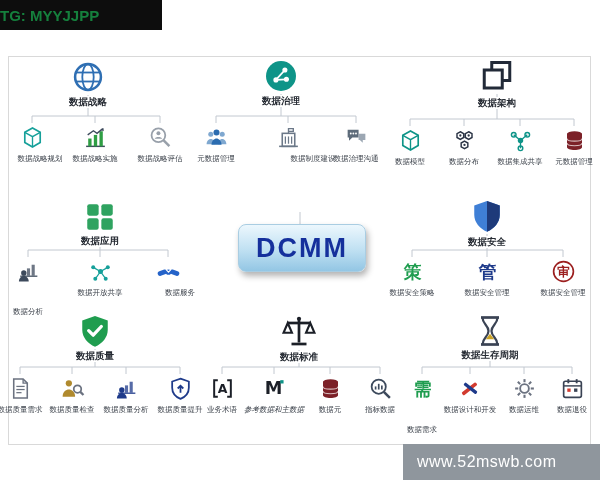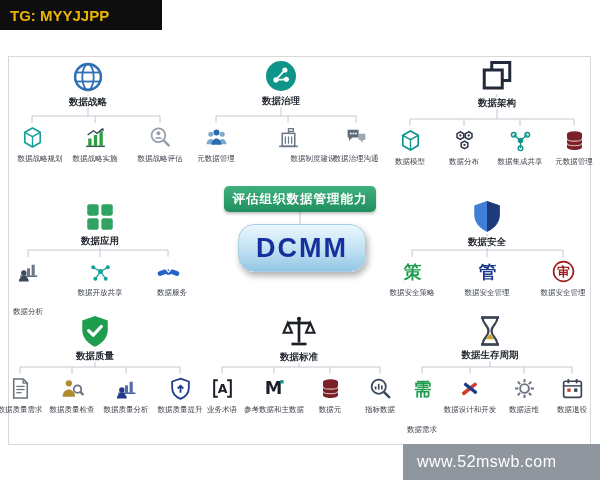--- a/index.html
+++ b/index.html
@@ -1,35 +1,35 @@
 <!DOCTYPE html>
 <html><head>
 <meta charset="utf-8">
 <style>
   html,body{margin:0;padding:0;background:#fff;}
   .stage{position:relative;width:600px;height:480px;background:#fff;overflow:hidden;
          font-family:"Liberation Sans","DejaVu Sans",sans-serif;}
   .frame{position:absolute;left:8px;top:56px;width:583px;height:389px;border:1px solid #d9d9d9;box-sizing:border-box;}
-  .tg-badge{position:absolute;left:0;top:0;width:162px;height:30px;background:#0d0d0d;color:#eab308;
-            font-size:15px;font-weight:bold;display:flex;align-items:center;padding-left:10px;box-sizing:border-box;z-index:30;}
+  .tg-badge{position:absolute;left:0;top:0;width:162px;height:30px;background:#0d0d0d;color:#15803d;
+            font-size:15px;font-weight:bold;display:flex;align-items:center;padding-left:0;box-sizing:border-box;z-index:30;}
   .site-badge{position:absolute;left:403px;top:444px;right:0;bottom:0;background:#8f969d;color:#fff;
             font-size:16px;display:flex;align-items:center;padding-left:14px;box-sizing:border-box;letter-spacing:.5px;z-index:30;}
   .connectors{position:absolute;left:0;top:0;z-index:1;}
   .icon{position:absolute;z-index:3;}
   .glabel{position:absolute;transform:translateX(-50%);font-size:9.5px;font-weight:bold;color:#262b33;
           background:#fff;padding:0 3px;white-space:nowrap;line-height:12px;z-index:4;}
   .ilabel{position:absolute;transform:translateX(-50%);font-size:7.5px;color:#3c424b;white-space:nowrap;line-height:9px;z-index:4;}
   .center-title{position:absolute;left:224px;top:186px;width:152px;height:26px;
           background:linear-gradient(#3fb07c,#1f8f5f);color:#fff;font-size:12.5px;font-weight:bold;
           display:flex;align-items:center;justify-content:center;border-radius:5px;
           box-shadow:0 2px 3px rgba(0,0,0,.25);letter-spacing:1px;z-index:5;}
   .center-acronym{position:absolute;left:238px;top:224px;width:126px;height:46px;
           background:linear-gradient(180deg,#ecf7fd,#bfe0f2 55%,#93c6e4);border:1px solid #a9cde2;
           color:#15309c;font-size:27px;font-weight:bold;display:flex;align-items:center;justify-content:center;
-          border-radius:16px;box-shadow:2px 4px 6px rgba(0,0,0,.3);letter-spacing:2px;z-index:5;}
+          border-radius:8px;box-shadow:2px 4px 6px rgba(0,0,0,.3);letter-spacing:2px;z-index:5;}
   .watermark{position:absolute;left:481px;top:381px;display:flex;align-items:center;gap:3px;
           color:#8e9298;font-size:13px;font-weight:bold;background:rgba(255,255,255,.55);
           padding:1px 4px;border-radius:3px;z-index:20;}
 </style>
 </head>
 <body>
 
 <div class="stage">
   <div class="frame"></div>
   <svg class="connectors" id="connectors" width="600" height="480">
@@ -201,21 +201,21 @@
           <circle cx="7" cy="19" r="1.9" fill="#16a09a"></circle>
           <circle cx="17" cy="19" r="1.9" fill="#16a09a"></circle>
         </svg></div>
       <div class="ilabel" style="left: 100px; top: 288px;">数据开放共享</div>
       <div class="icon" style="left: 155.5px; top: 258.5px; width: 25px; height: 25px;"><svg viewBox="0 0 24 24" width="25" height="25" font-family="'DejaVu Sans',sans-serif">
           <rect x="1.5" y="10.8" width="9.5" height="4.6" rx="2.3" fill="#2563c9" transform="rotate(-18 6.2 13.1)"></rect>
           <rect x="13" y="10.8" width="9.5" height="4.6" rx="2.3" fill="#2563c9" transform="rotate(18 17.8 13.1)"></rect>
           <circle cx="12" cy="12.6" r="2.6" fill="#2563c9"></circle>
           <path d="M9.5 10l2.5 2.6L14.5 10" stroke="#fff" stroke-width="1" fill="none"></path>
         </svg></div>
-      <div class="ilabel" style="left: 160px; top: 288px; padding-left: 24px;">数据服务</div>
+      <div class="ilabel" style="left: 168px; top: 288px; padding-left: 24px;">数据服务</div>
       <div class="icon" style="left: 469px; top: 198px; width: 36px; height: 36px;"><svg viewBox="0 0 24 24" width="36" height="36" font-family="'DejaVu Sans',sans-serif">
           <path d="M12 2l8.5 3v6.2c0 5-3.6 9.3-8.5 11.3C7.1 20.5 3.5 16.2 3.5 11.2V5z" fill="#3f7fd6"></path>
           <path d="M12 2l8.5 3v6.2c0 5-3.6 9.3-8.5 11.3z" fill="#1e3a7a"></path>
         </svg></div>
       <div class="glabel" style="left: 487px; top: 236px;">数据安全</div>
       <div class="icon" style="left: 399.5px; top: 258.5px; width: 25px; height: 25px;"><svg viewBox="0 0 24 24" width="25" height="25" font-family="'DejaVu Sans',sans-serif">
           <text x="12" y="18" text-anchor="middle" font-size="17" font-weight="bold" fill="#1f9d4f">策</text>
         </svg></div>
       <div class="ilabel" style="left: 412px; top: 288px;">数据安全策略</div>
       <div class="icon" style="left: 474.5px; top: 258.5px; width: 25px; height: 25px;"><svg viewBox="0 0 24 24" width="25" height="25" font-family="'DejaVu Sans',sans-serif">
@@ -272,21 +272,21 @@
       <div class="glabel" style="left: 299px; top: 351px;">数据标准</div>
       <div class="icon" style="left: 209.5px; top: 375.5px; width: 25px; height: 25px;"><svg viewBox="0 0 24 24" width="25" height="25" font-family="'DejaVu Sans',sans-serif">
           <path d="M7.5 4H4v16h3.5M16.5 4H20v16h-3.5" fill="none" stroke="#1b1f27" stroke-width="1.9"></path>
           <text x="12" y="16.5" text-anchor="middle" font-size="12" font-weight="bold" fill="#1b1f27">A</text>
         </svg></div>
       <div class="ilabel" style="left: 222px; top: 405px;">业务术语</div>
       <div class="icon" style="left: 261.5px; top: 375.5px; width: 25px; height: 25px;"><svg viewBox="0 0 24 24" width="25" height="25" font-family="'DejaVu Sans',sans-serif">
           <text x="11" y="17.5" text-anchor="middle" font-size="17" font-weight="bold" fill="#1b1f27">M</text>
           <rect x="17.5" y="4" width="3.2" height="3.2" fill="#0e9488"></rect>
         </svg></div>
-      <div class="ilabel" style="left: 274px; top: 405px;">参考数据和主数据</div>
+      <div class="ilabel" style="left: 274px; top: 405px; font-style: italic;">参考数据和主数据</div>
       <div class="icon" style="left: 317.5px; top: 375.5px; width: 25px; height: 25px;"><svg viewBox="0 0 24 24" width="25" height="25" font-family="'DejaVu Sans',sans-serif">
           <ellipse cx="12" cy="5.6" rx="7.2" ry="2.6" fill="#7c2128"></ellipse>
           <path d="M4.8 5.6v12.8c0 1.4 3.2 2.6 7.2 2.6s7.2-1.2 7.2-2.6V5.6z" fill="#7c2128"></path>
           <path d="M4.8 10c0 1.4 3.2 2.6 7.2 2.6s7.2-1.2 7.2-2.6M4.8 14.4c0 1.4 3.2 2.6 7.2 2.6s7.2-1.2 7.2-2.6" fill="none" stroke="#fff" stroke-width="1" opacity="0.7"></path>
         </svg></div>
       <div class="ilabel" style="left: 330px; top: 405px;">数据元</div>
       <div class="icon" style="left: 367.5px; top: 375.5px; width: 25px; height: 25px;"><svg viewBox="0 0 24 24" width="25" height="25" font-family="'DejaVu Sans',sans-serif">
           <circle cx="10.3" cy="10.3" r="6.8" fill="none" stroke="#3d4a5c" stroke-width="1.7"></circle>
           <line x1="15.2" y1="15.2" x2="21" y2="21" stroke="#3d4a5c" stroke-width="2.4"></line>
           <line x1="7.3" y1="13" x2="7.3" y2="10" stroke="#3d4a5c" stroke-width="1.6"></line>
@@ -328,19 +328,18 @@
           <rect x="3.5" y="5" width="17" height="15.5" rx="1.8" fill="none" stroke="#3a4354" stroke-width="1.6"></rect>
           <line x1="3.5" y1="9.5" x2="20.5" y2="9.5" stroke="#3a4354" stroke-width="1.4"></line>
           <line x1="8" y1="3" x2="8" y2="7" stroke="#3a4354" stroke-width="1.8"></line>
           <line x1="16" y1="3" x2="16" y2="7" stroke="#3a4354" stroke-width="1.8"></line>
           <rect x="7" y="12" width="3.2" height="3.2" fill="#d23b2f"></rect>
           <rect x="13.5" y="12" width="3.2" height="3.2" fill="#3a4354"></rect>
         </svg></div>
       <div class="ilabel" style="left: 572px; top: 405px;">数据退役</div>
     </div>
 
-  <div class="center-title">评估组织数据管理能力</div>
   <div class="center-acronym">DCMM</div>
 
 
   <div class="tg-badge">TG: MYYJJPP</div>
   <div class="site-badge">www.52mswb.com</div>
 </div>
 
 </body></html>

